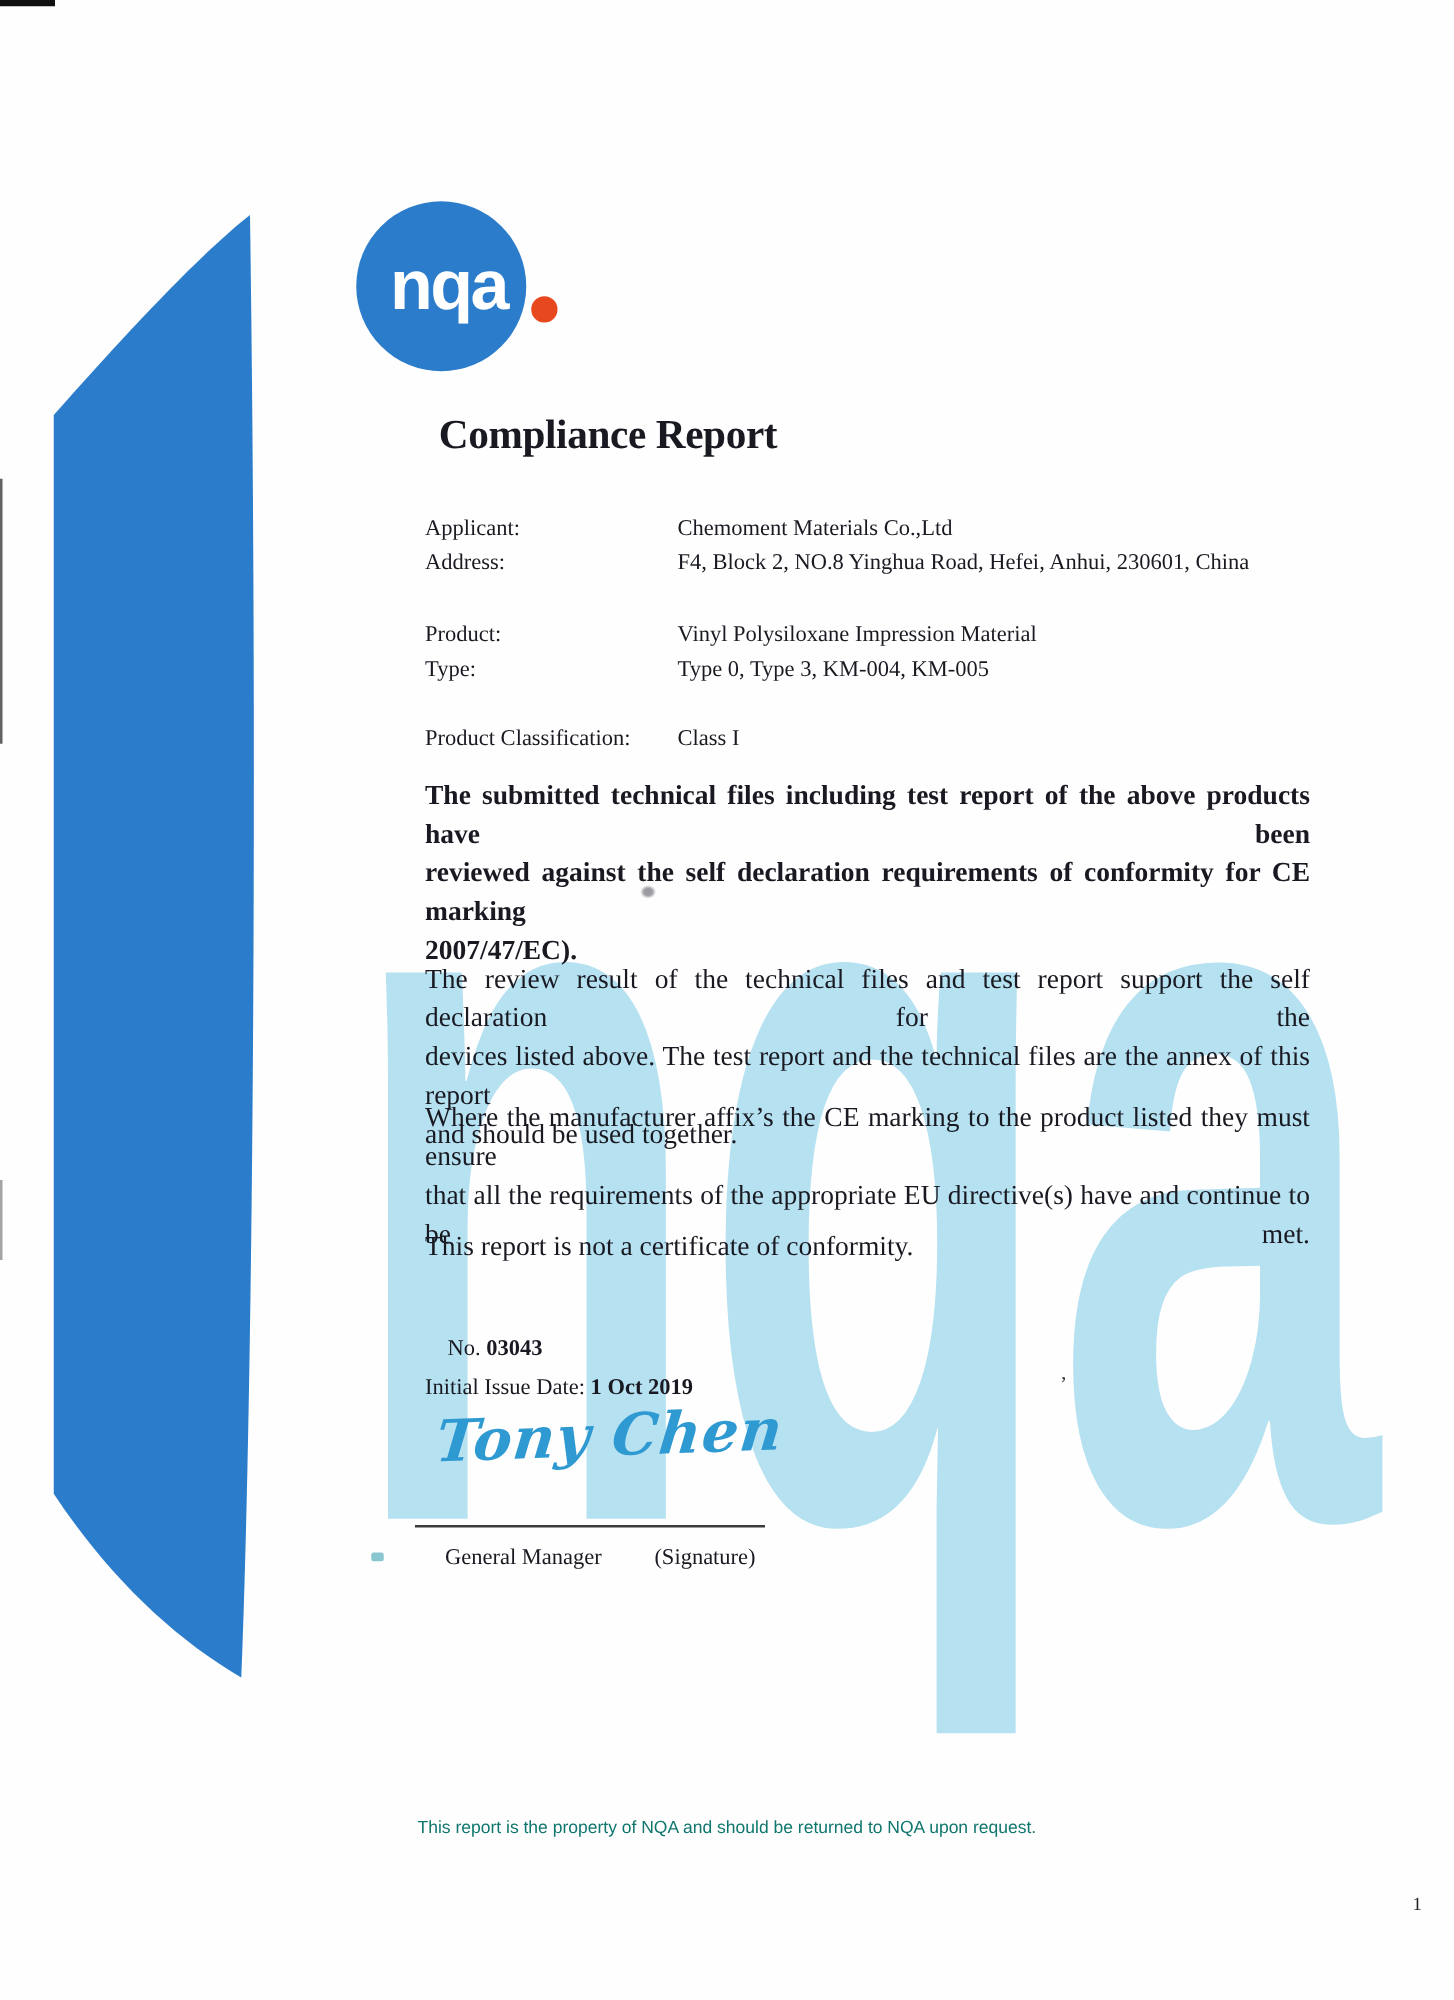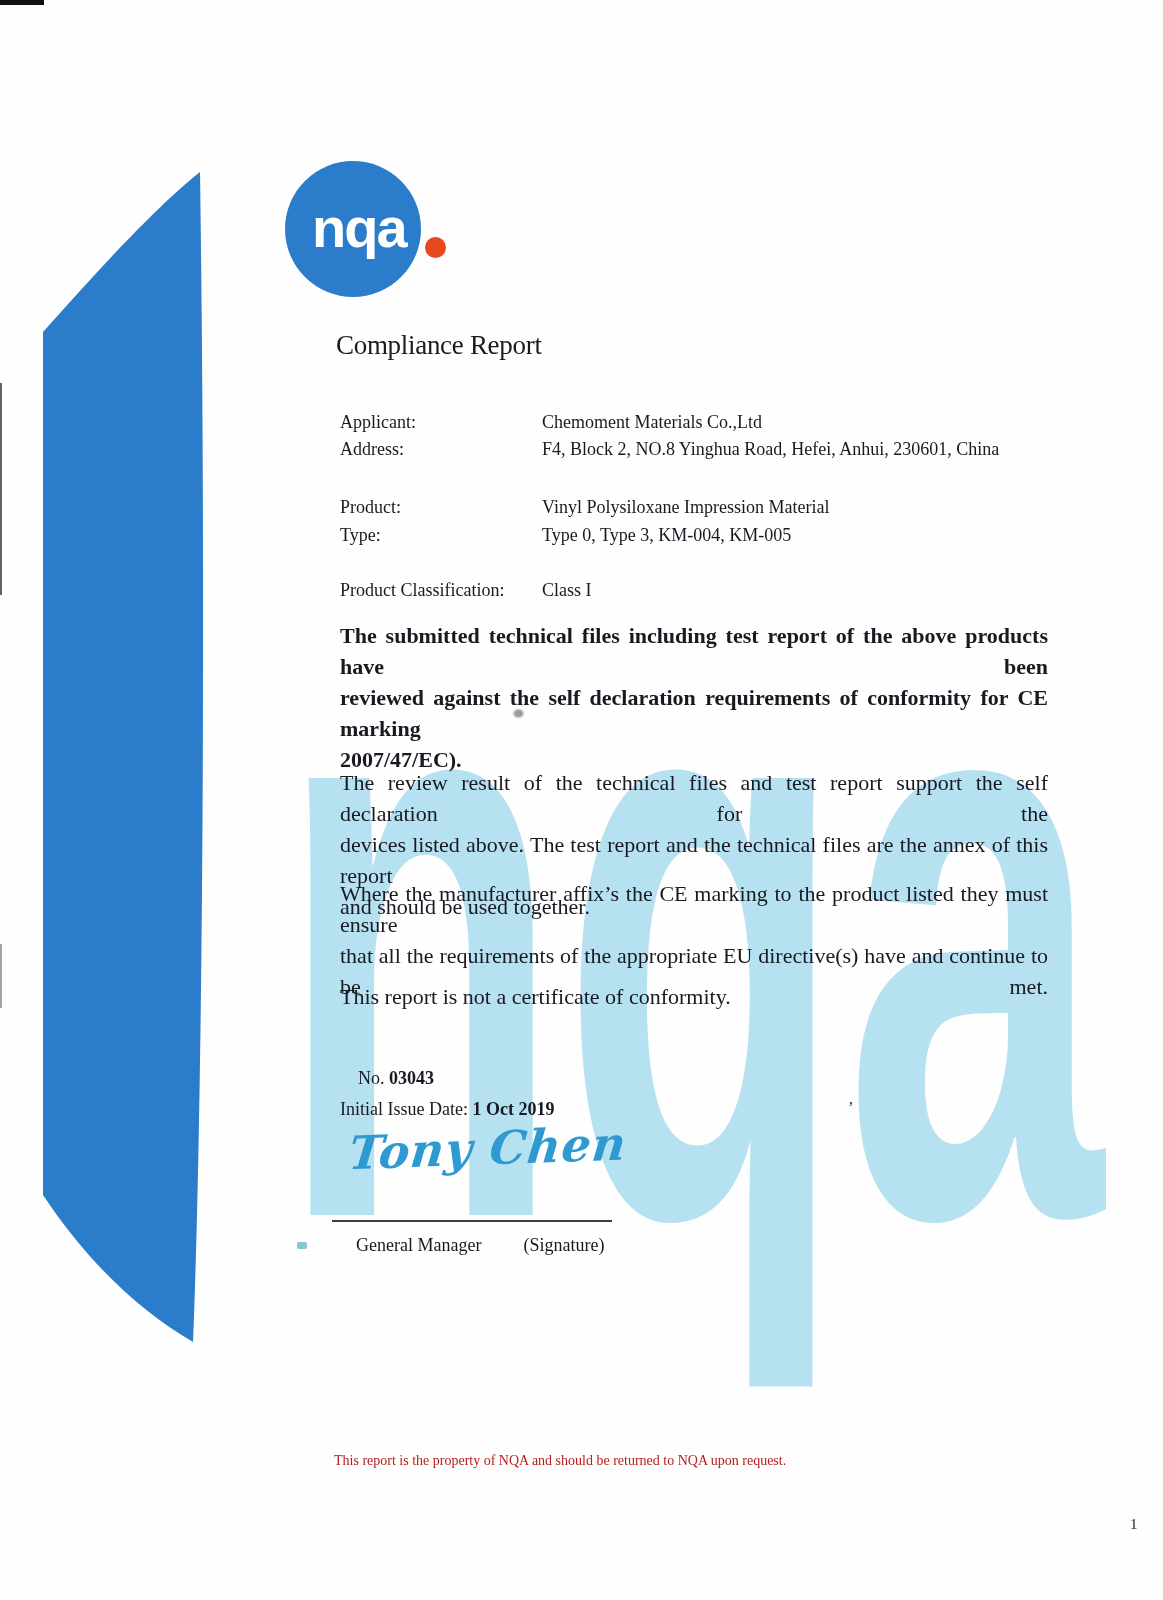--- a/index.html
+++ b/index.html
@@ -30,21 +30,21 @@
   .logo-dot{left:425px;top:237px;width:21px;height:21px;border-radius:50%;
     background:var(--accent_orange,#e8481e);}
 
   
   .watermark-svg{left:278px;top:752px;width:832px;height:650px;z-index:1;}
   .watermark-text{font-family:"Liberation Sans","DejaVu Sans",sans-serif;font-weight:bold;
     fill:var(--watermark_blue,#b5e1f1);}
 
   .content{z-index:2;}
 
-  .doc-title{left:336px;top:330px;font-size:27px;font-weight:normal;letter-spacing:-.3px;}
+  .doc-title{left:351px;top:330px;font-size:33px;font-weight:bold;letter-spacing:-.3px;}
 
   .field-row{left:340px;width:710px;font-size:18px;line-height:26px;}
   .field-label{display:inline-block;width:202px;vertical-align:top;}
   .field-value{display:inline-block;vertical-align:top;}
   .fr-1{top:409px;} .fr-2{top:436px;} .fr-3{top:494px;} .fr-4{top:522px;} .fr-5{top:577px;}
 
   .para{left:340px;width:708px;font-size:22px;line-height:31px;}
   .para .ln{text-align:justify;text-align-last:justify;}
   .para .ln-last{text-align:left;text-align-last:left;}
   .para-bold{font-weight:bold;}
@@ -54,22 +54,22 @@
   .issue-no{top:1063px;margin-left:18px;} .issue-date{top:1094px;}
   .issue-value{font-weight:bold;}
 
   .signature-script{left:352px;top:1126px;font-size:46px;font-style:italic;font-weight:800;
     color:var(--signature_blue,#2f9ad2);font-family:"DejaVu Serif","Liberation Serif",serif;
     transform:rotate(-2deg) skewX(-8deg);transform-origin:0 0;letter-spacing:1px;}
   .signature-line{left:332px;top:1220px;width:280px;height:2px;background:#3c3c3c;}
   .signoff{left:356px;top:1232px;font-size:18px;line-height:26px;}
   .signoff .role{display:inline-block;width:163px;}
 
-  .footer-note{left:334px;top:1453px;font-size:14px;color:#b91c1c;
-    font-family:Liberation Serif, serif;}
+  .footer-note{left:334px;top:1453px;font-size:14px;color:#0f766e;
+    font-family:Liberation Sans, sans-serif;}
   .page-num{left:1130px;top:1516px;font-size:15px;color:#222;}
 </style>
 </head>
 <body>
 
 <div class="abs topbar"></div>
 <div class="abs edge-line-1"></div>
 <div class="abs edge-line-2"></div>
 
 <svg class="abs sail-svg" viewBox="0 0 172 1180" preserveAspectRatio="none">

